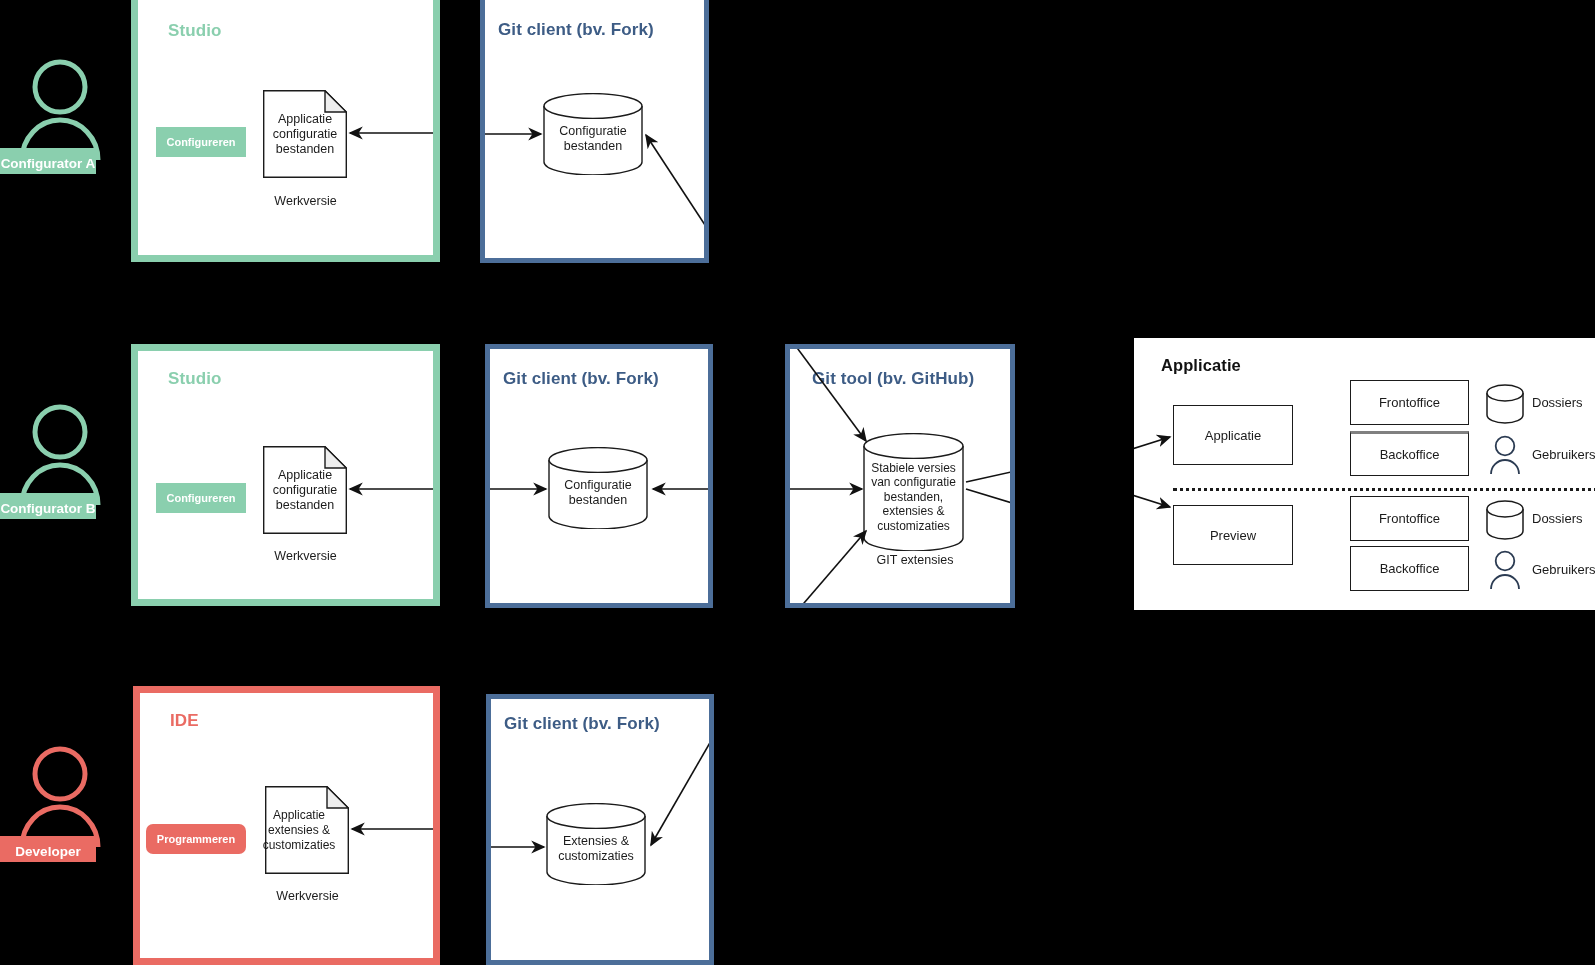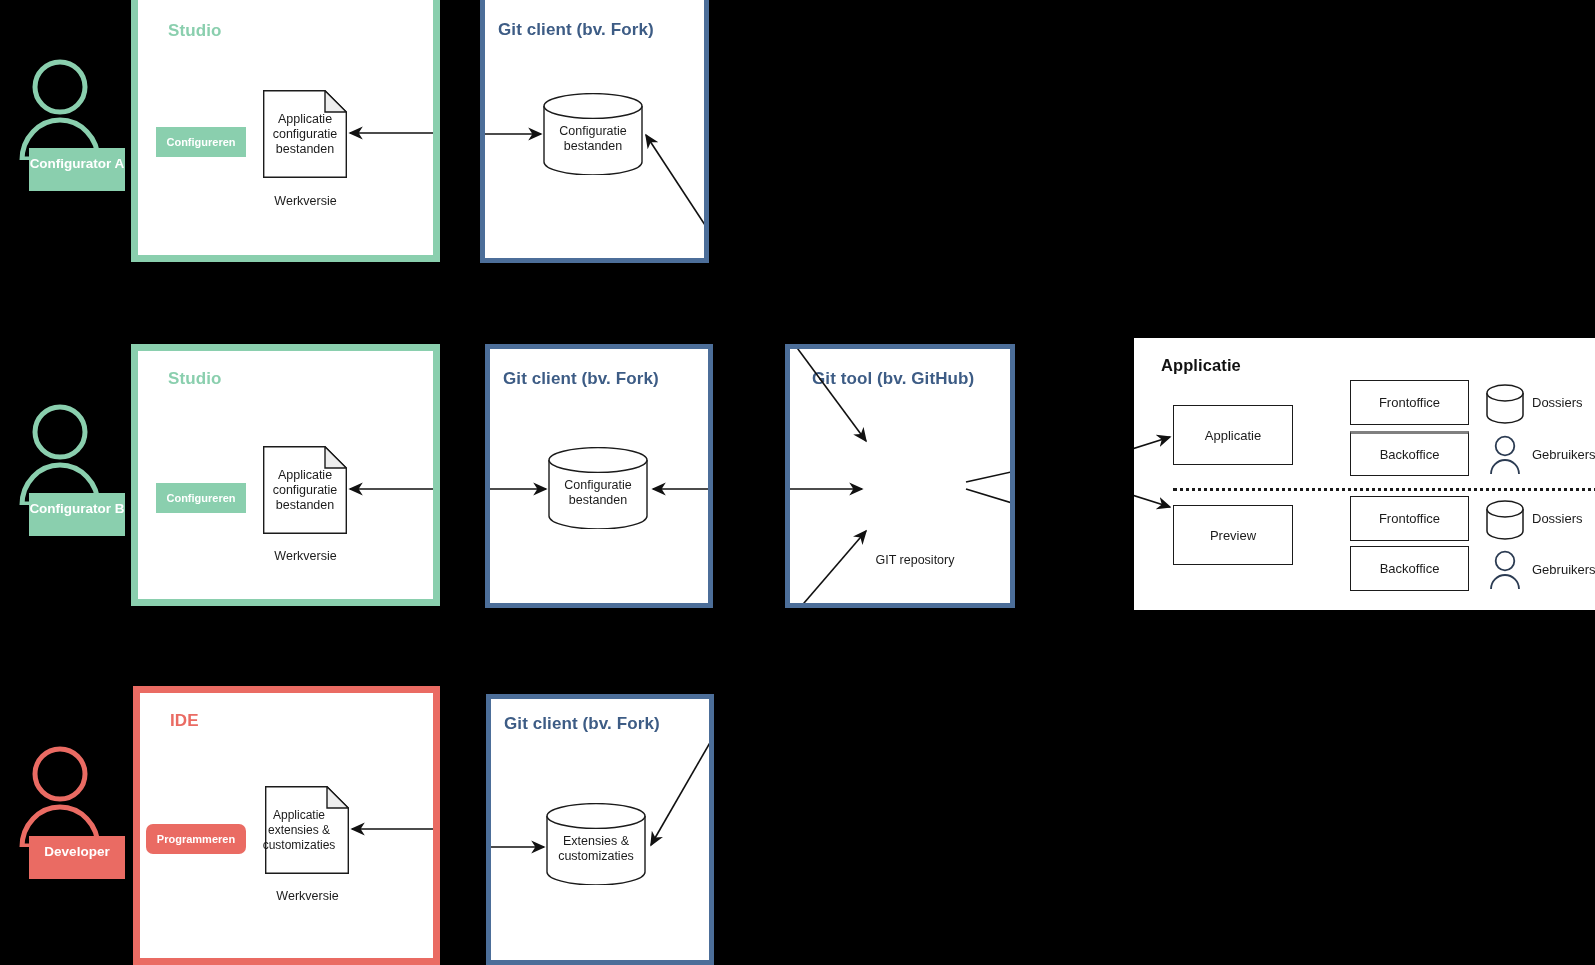--- a/index.html
+++ b/index.html
@@ -3,22 +3,22 @@
 <meta charset="utf-8">
 <style>
   html,body{margin:0;padding:0;background:#000;}
   body{width:1595px;height:965px;position:relative;overflow:hidden;
        font-family:"Liberation Sans","DejaVu Sans",sans-serif;}
   .stage{position:absolute;left:0;top:0;width:1595px;height:965px;background:#000;}
 
   
   .actor{position:absolute;width:120px;}
   .actor svg{display:block;margin:0 auto;}
-  .actor-label{position:absolute;left:0;width:96px;height:43px;line-height:31px;
-    text-align:center;color:#fff;font-weight:bold;font-size:13.5px;margin-left:29px;}
+  .actor-label{position:absolute;left:0;width:96px;height:26px;line-height:31px;
+    text-align:center;color:#fff;font-weight:bold;font-size:13.5px;}
 
   
   .panel{position:absolute;background:#fff;box-sizing:border-box;overflow:hidden;}
   .panel.green{border:7px solid #8ACFAE;}
   .panel.blue{border:5px solid #4C6E99;}
   .panel.red{border:7px solid #EA6B63;}
   .panel.plain{border:0;}
 
   .panel-title{position:absolute;font-weight:bold;font-size:17px;letter-spacing:.1px;}
   .t-green{color:#8ACFAE;}
@@ -186,22 +186,29 @@
         </marker>
       </defs>
       <line x1="0" y1="140" x2="56" y2="140" stroke="#111" stroke-width="1.6" marker-end="url(#ahR2)"></line>
       <line x1="222" y1="140" x2="163" y2="140" stroke="#111" stroke-width="1.6" marker-end="url(#ahL3)"></line>
     </svg>
   </div>
 
   <div class="panel blue" style="left:785px;top:344px;width:230px;height:264px;">
     <div class="panel-title t-blue" style="left:22px;top:20px;">Git tool (bv. GitHub)</div>
 
-
-    <div class="caption" style="left:60px;top:204px;width:130px;">GIT repository</div>
+    <div class="cyl" style="left:73px;top:84px;width:101px;height:118px;">
+      <svg width="101" height="118" viewBox="0 0 101 118">
+        <path d="M1 13 V105 a49.5 13 0 0 0 99 0 V13" fill="#fff" stroke="#1b1b1b" stroke-width="1.4"></path>
+        <ellipse cx="50.5" cy="13" rx="49.5" ry="12.4" fill="#fff" stroke="#1b1b1b" stroke-width="1.4"></ellipse>
+      </svg>
+      <div class="cyltext" style="padding-top:10px;font-size:12px;line-height:14.5px;">Stabiele versies van configuratie bestanden, extensies &amp; customizaties</div>
+    </div>
+
+    <div class="caption" style="left:60px;top:204px;width:130px;">GIT extensies</div>
 
     <svg class="lines">
       <defs>
         <marker id="ahG1" markerWidth="9" markerHeight="9" refX="8" refY="4.5" orient="auto">
           <path d="M9,4.5 L0,0.5 L2.6,4.5 L0,8.5 Z" fill="#111"></path>
         </marker>
         <marker id="ahG2" markerWidth="9" markerHeight="9" refX="8" refY="4.5" orient="auto">
           <path d="M9,4.5 L0,0.5 L2.6,4.5 L0,8.5 Z" fill="#111"></path>
         </marker>
         <marker id="ahG3" markerWidth="9" markerHeight="9" refX="8" refY="4.5" orient="auto">

